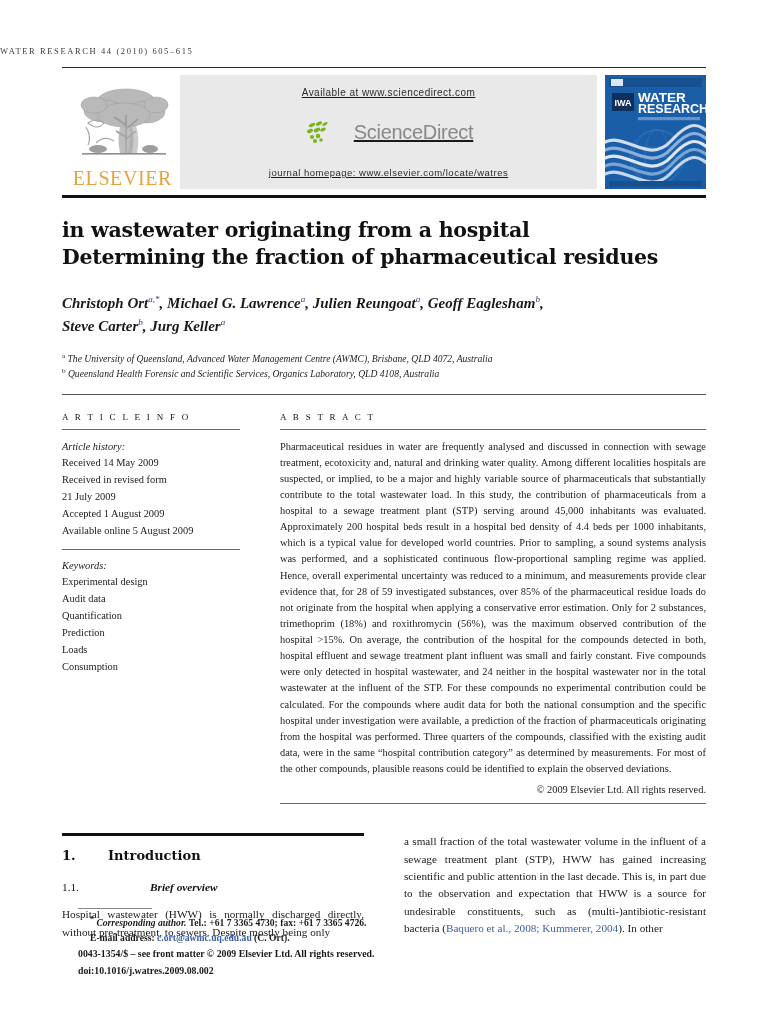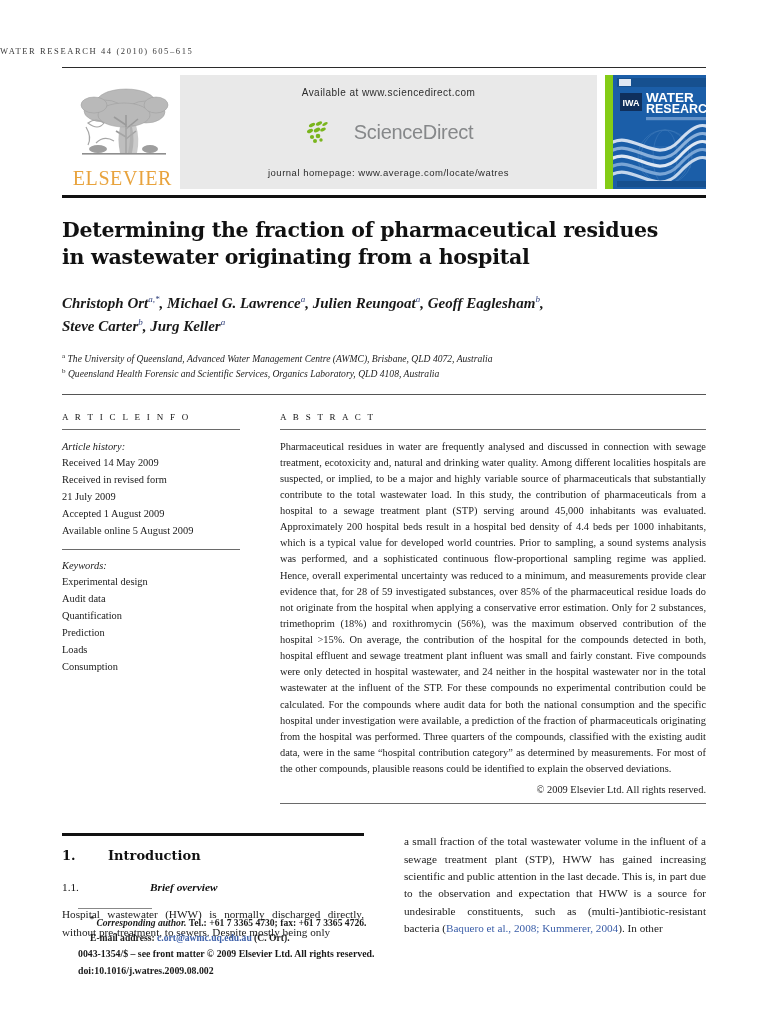--- a/index.html
+++ b/index.html
@@ -71,20 +71,21 @@
 
   .sd-block {
     flex: 1 1 auto;
     background: #e9e9e9;
     display: flex;
     flex-direction: column;
     align-items: center;
     justify-content: space-between;
     padding: 12px 0 11px 0;
     margin: 0 8px;
+    text-decoration: underline;
   }
   .sd-avail {
     font-family: "Liberation Sans", sans-serif;
     font-size: 10px;
     letter-spacing: 0.45px;
     color: #2c2c2c;
   }
   .sd-logo-row {
     display: flex;
     align-items: center;
@@ -102,21 +103,20 @@
     letter-spacing: 0.5px;
     color: #2c2c2c;
   }
 
   .wr-block {
     width: 101px;
     flex: 0 0 101px;
     background: #84cc16;
     position: relative;
     overflow: hidden;
-    padding-left: 8px;
   }
 
   .rule-masthead-bot {
     margin: 6px 62px 0 62px;
     border-top: 3px solid #111111;
   }
 
   
   .title {
     margin: 19px 62px 0 62px;
@@ -355,21 +355,21 @@
             <ellipse cx="13" cy="10" rx="3.4" ry="1.9" transform="rotate(-25 13 10)"></ellipse>
             <ellipse cx="19" cy="9.5" rx="3.0" ry="1.7" transform="rotate(-25 19 9.5)"></ellipse>
             <circle cx="8" cy="17" r="2.1"></circle>
             <circle cx="14" cy="16" r="2.3"></circle>
             <circle cx="11" cy="21" r="2.0"></circle>
             <circle cx="17" cy="20" r="1.7"></circle>
           </g>
         </svg>
         <span class="sd-word">ScienceDirect</span>
       </div>
-      <div class="sd-home">journal homepage: www.average.com/locate/watres</div>
+      <div class="sd-home">journal homepage: www.elsevier.com/locate/watres</div>
     </div>
 
     <div class="wr-block">
       <svg width="101" height="114" viewBox="0 0 101 114">
         <rect width="101" height="114" fill="#1b5ea8"></rect>
         <rect x="4" y="3" width="93" height="9" fill="#16508f"></rect>
         <rect x="6" y="4" width="12" height="7" fill="#dfe7f2"></rect>
         <rect x="7" y="18" width="22" height="18" fill="#0f2f5c"></rect>
         <text x="18" y="31" font-family="Liberation Sans, sans-serif" font-size="9" font-weight="bold" fill="#ffffff" text-anchor="middle">IWA</text>
         <text x="33" y="27" font-family="Liberation Sans, sans-serif" font-size="13.5" font-weight="bold" fill="#ffffff">WATER</text>
@@ -389,22 +389,22 @@
           <path d="M-5 102 C 18 84, 42 124, 66 98 S 96 84, 112 96" stroke="#cdddf0"></path>
         </g>
         <rect x="4" y="106" width="93" height="6" fill="#16508f"></rect>
       </svg>
     </div>
   </div>
 
   <div class="rule-masthead-bot"></div>
 
   <div class="title">
+    <div>in wastewater originating from a hospital</div>
     <div>Determining the fraction of pharmaceutical residues</div>
-    <div>in wastewater originating from a hospital</div>
   </div>
 
   <div class="authors">Christoph Ort<sup>a,*</sup>, Michael G. Lawrence<sup>a</sup>, Julien Reungoat<sup>a</sup>, Geoff Eaglesham<sup>b</sup>,<br>Steve Carter<sup>b</sup>, Jurg Keller<sup>a</sup></div>
 
   <div class="affils">
     <div><sup>a</sup>&nbsp;<span>The University of Queensland, Advanced Water Management Centre (AWMC), Brisbane, QLD 4072, Australia</span></div>
     <div><sup>b</sup>&nbsp;<span>Queensland Health Forensic and Scientific Services, Organics Laboratory, QLD 4108, Australia</span></div>
   </div>
 
   <div class="rule-thin"></div>

